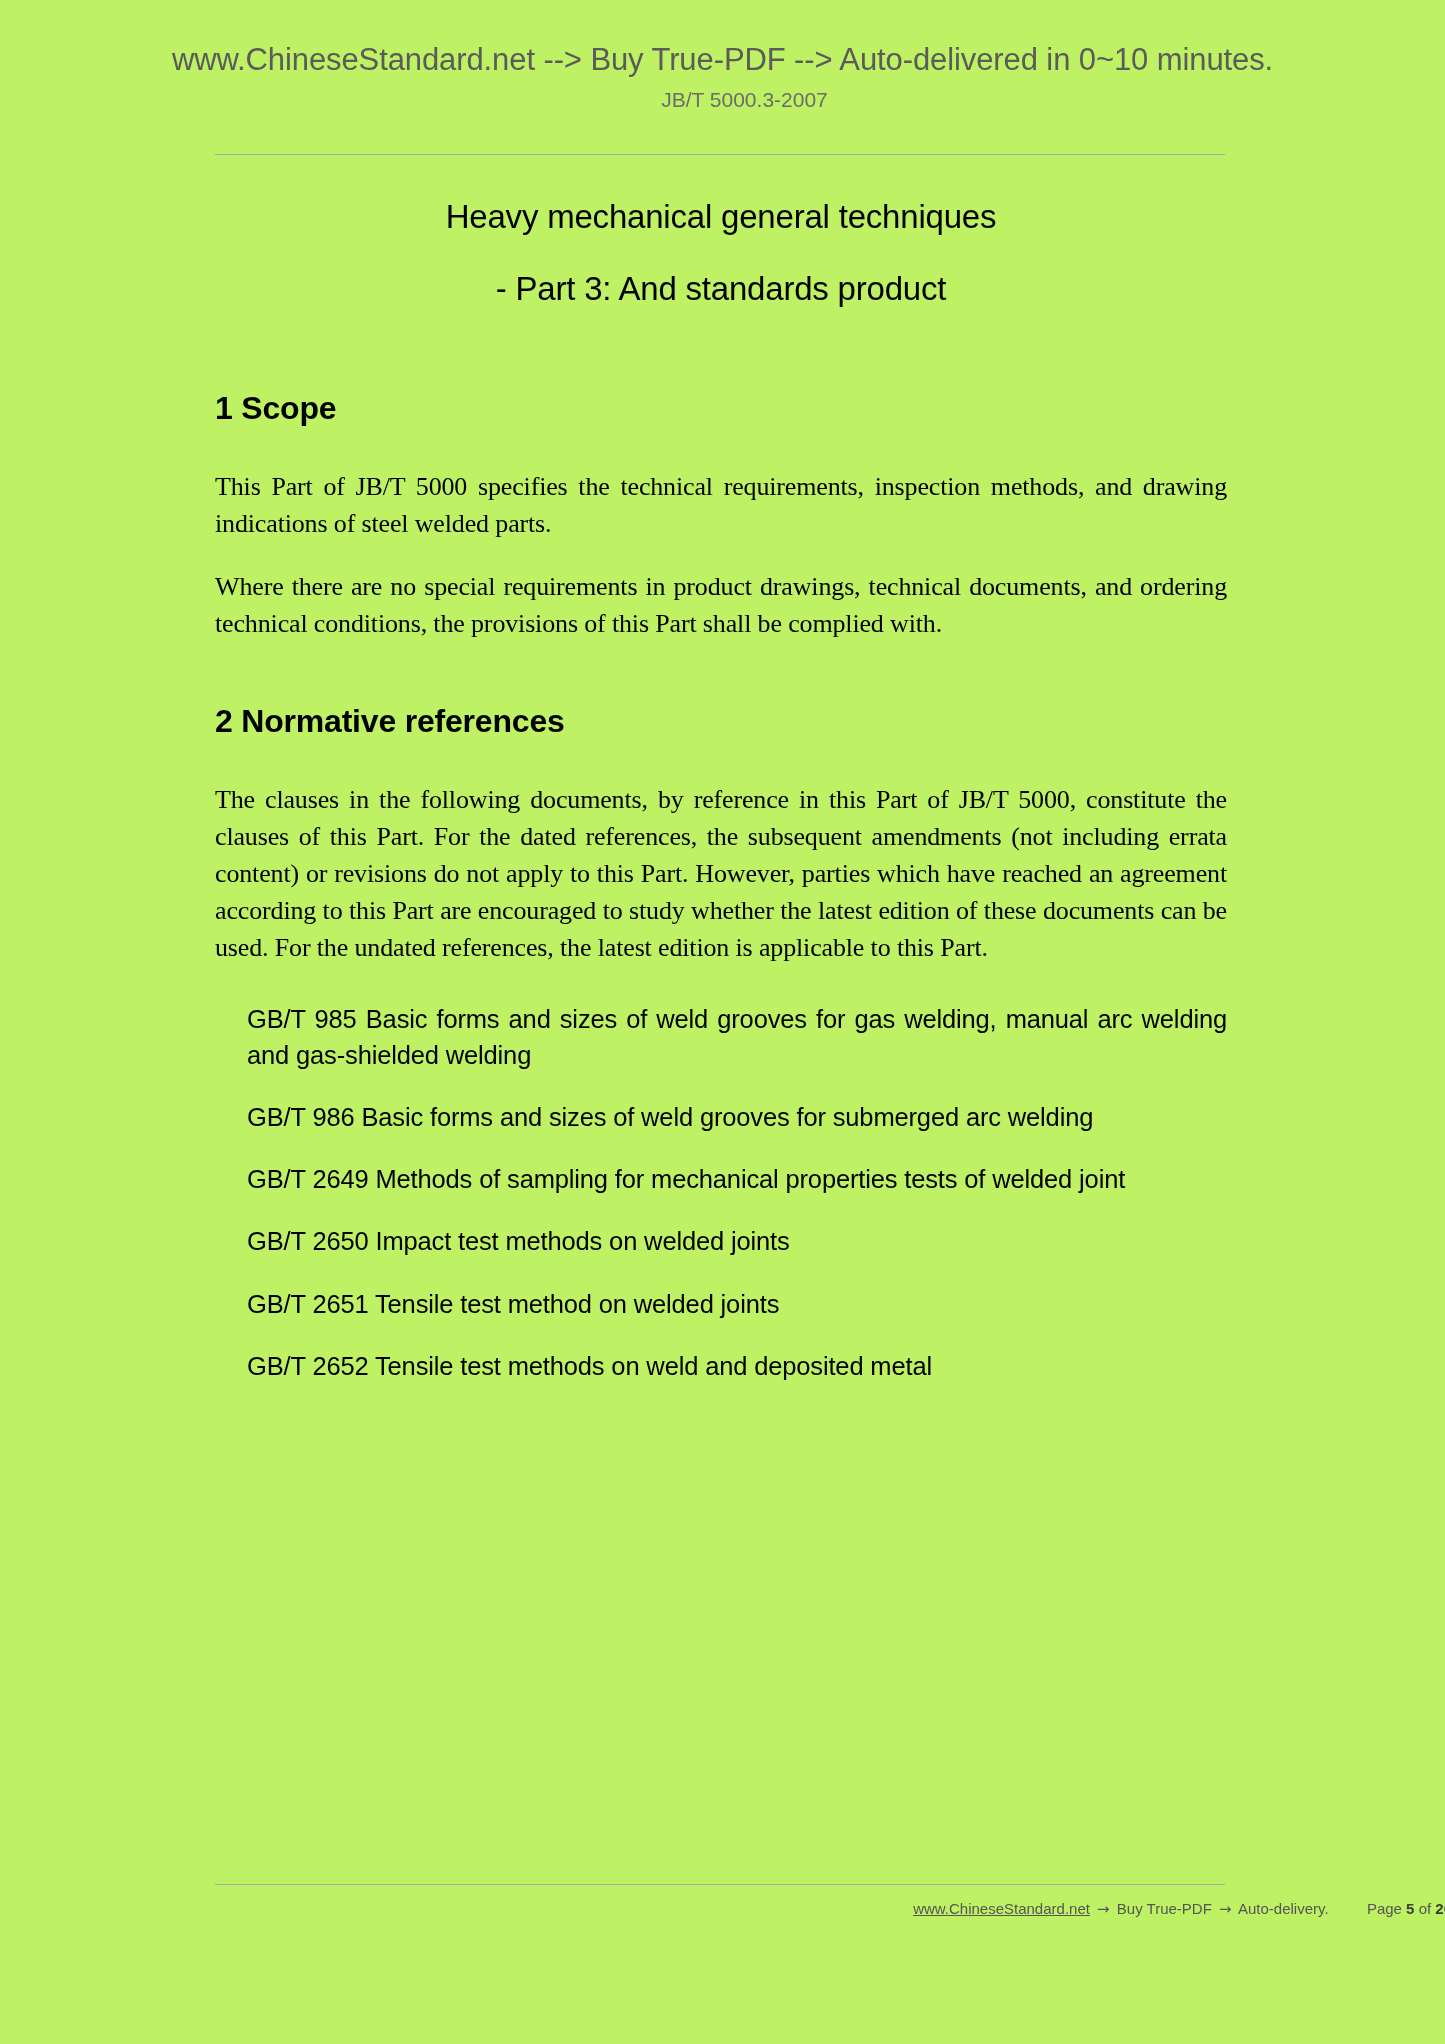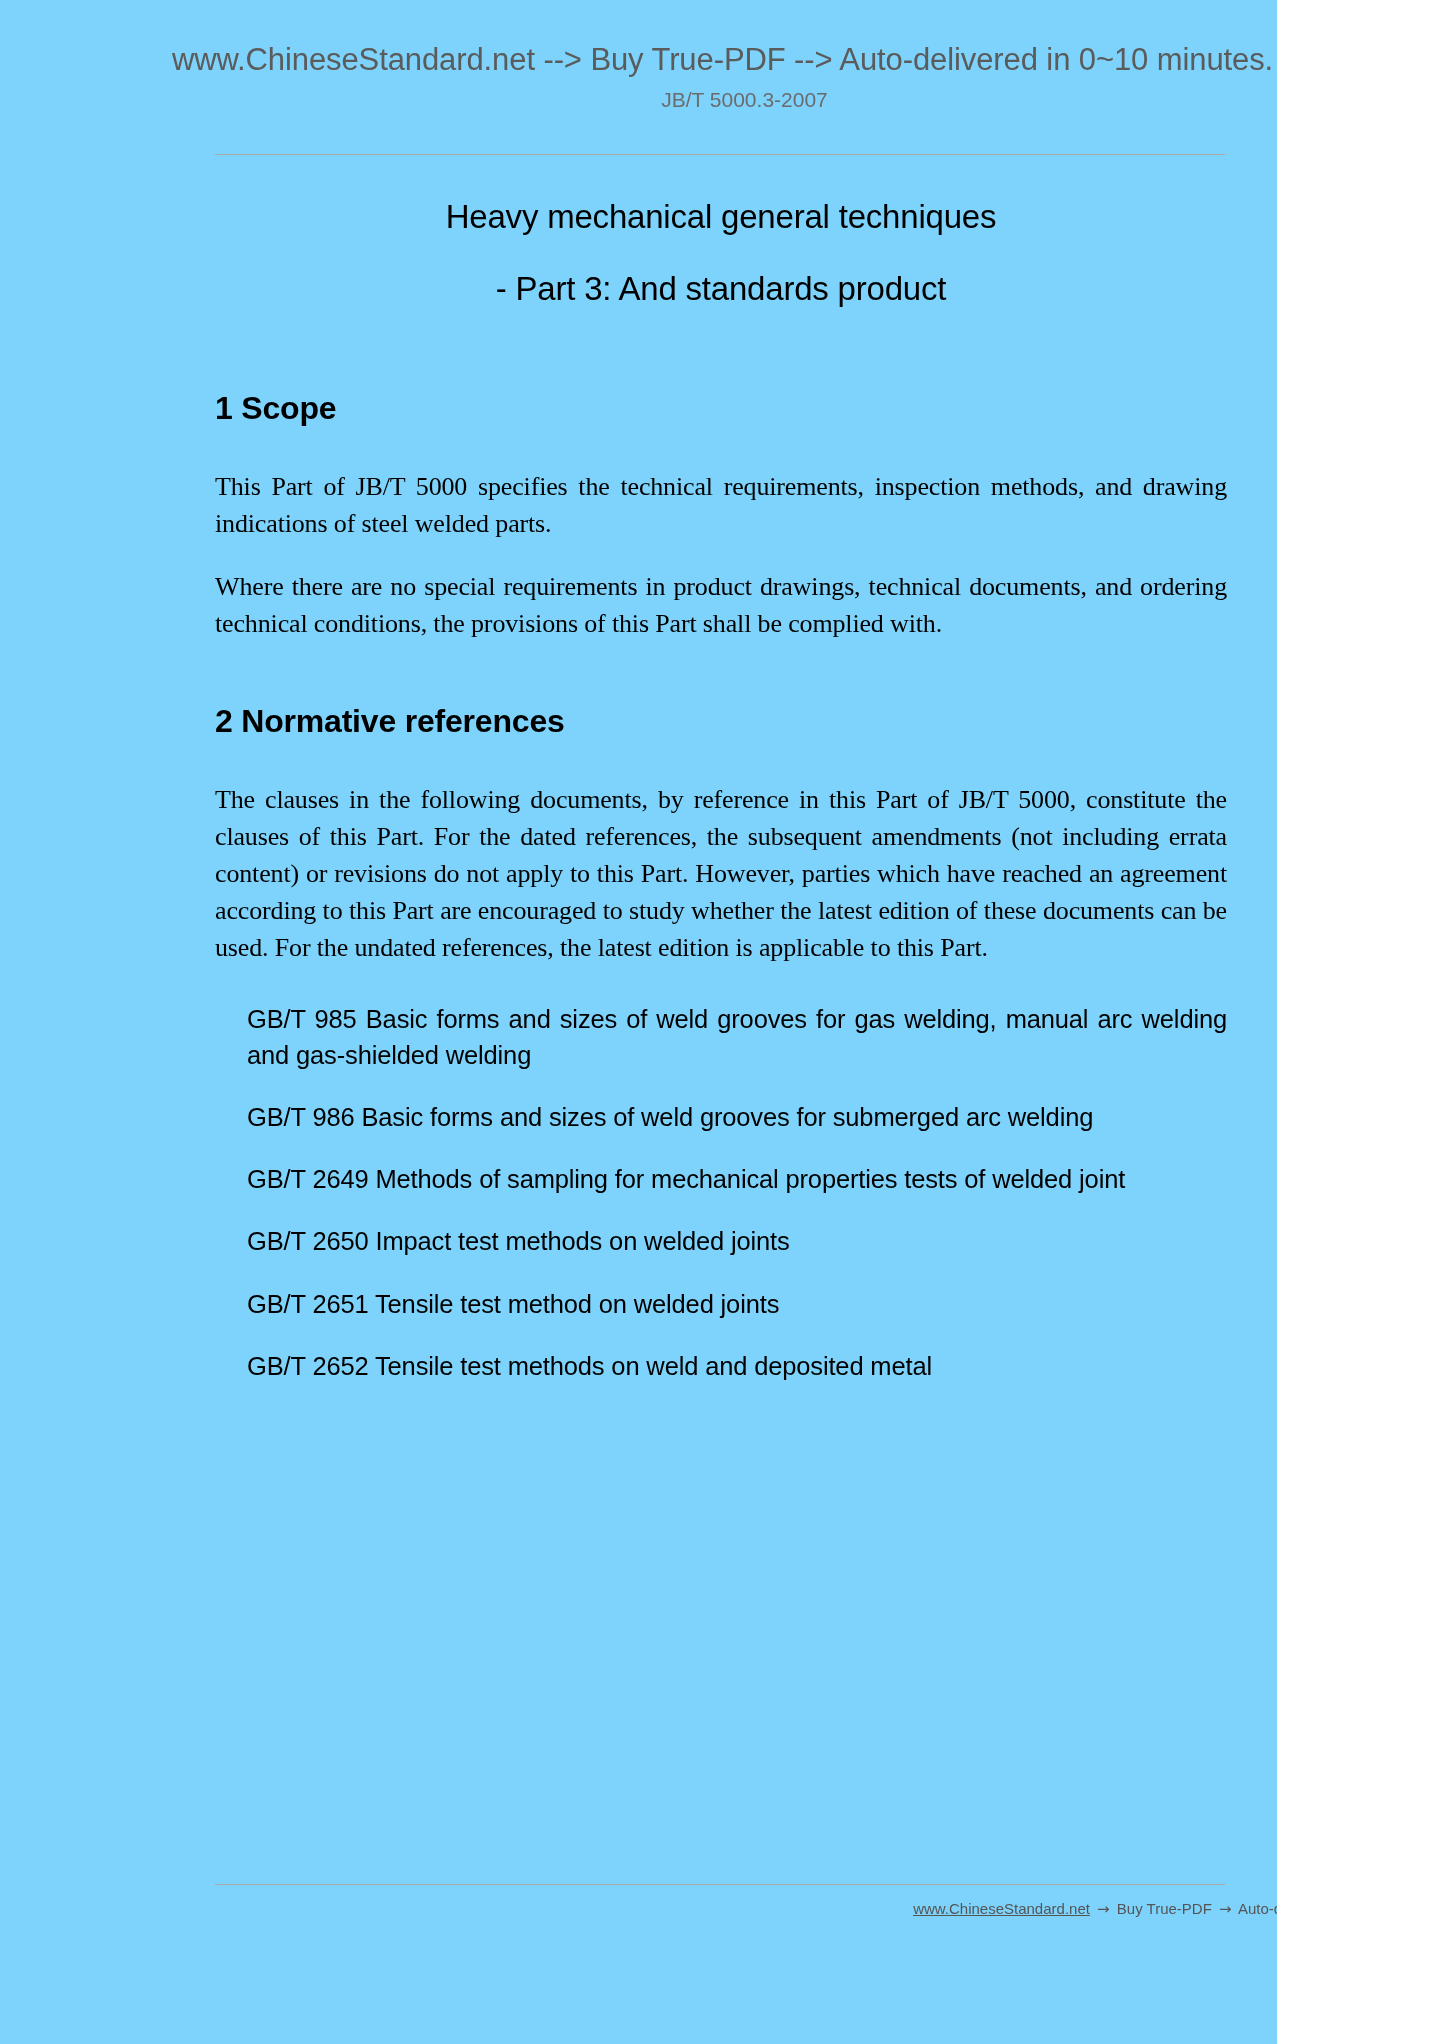--- a/index.html
+++ b/index.html
@@ -6,23 +6,23 @@
     margin: 0;
     padding: 0;
     background: #ffffff;
   }
   body {
     font-family: "Liberation Sans", sans-serif;
     color: #000000;
   }
   .page {
     position: relative;
-    width: 1277px;
+    width: 1445px;
     height: 2044px;
-    background: #7dd3fc;
+    background: #bef264;
     box-sizing: border-box;
     overflow: hidden;
   }
 
   
   .header {
     position: absolute;
     left: 0;
     top: 0;
     width: 1445px;

